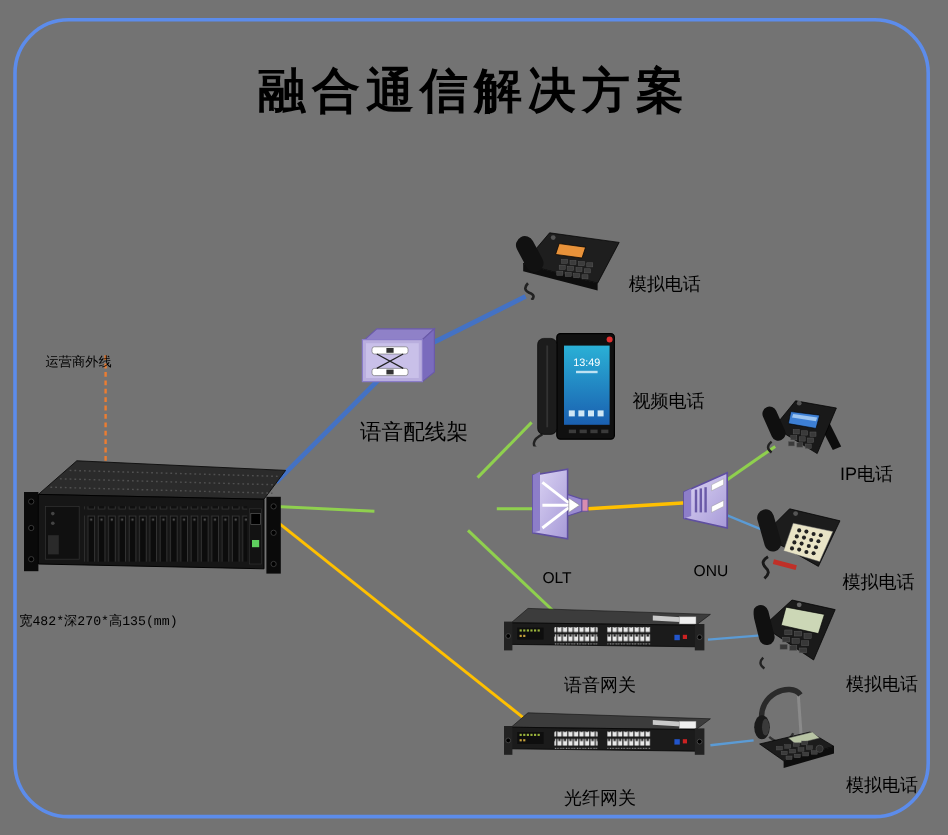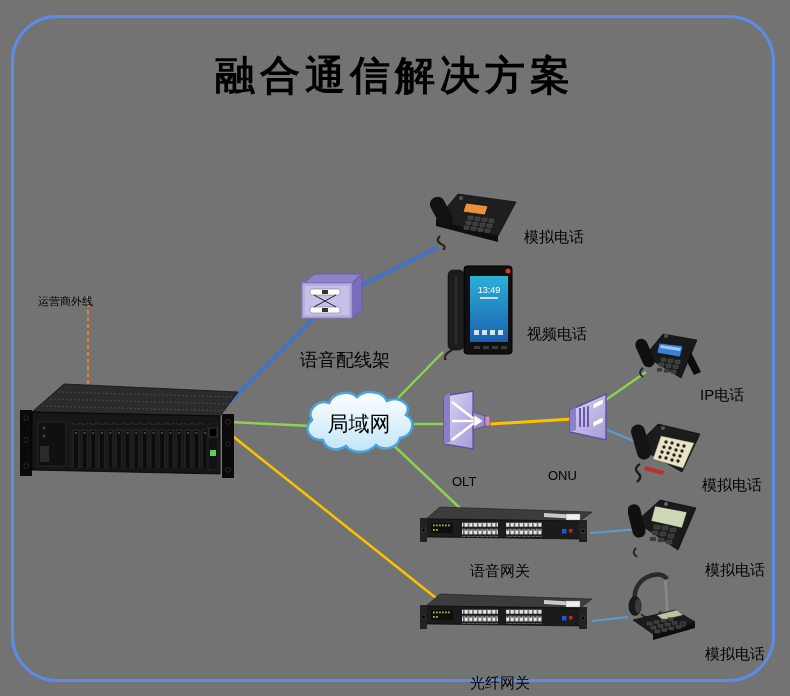--- a/index.html
+++ b/index.html
@@ -84,20 +84,21 @@
       <rect x="198" y="72" width="6" height="6" fill="#5ecf5e"></rect>
       <circle cx="14" cy="40" r="2.2" fill="#000" stroke="#3a3a3a" stroke-width="0.8"></circle>
       <circle cx="14" cy="62" r="2.2" fill="#000" stroke="#3a3a3a" stroke-width="0.8"></circle>
       <circle cx="14" cy="88" r="2.2" fill="#000" stroke="#3a3a3a" stroke-width="0.8"></circle>
       <circle cx="216" cy="44" r="2.2" fill="#000" stroke="#3a3a3a" stroke-width="0.8"></circle>
       <circle cx="216" cy="66" r="2.2" fill="#000" stroke="#3a3a3a" stroke-width="0.8"></circle>
       <circle cx="216" cy="92" r="2.2" fill="#000" stroke="#3a3a3a" stroke-width="0.8"></circle>
     </svg>
   </div>
   <div class="lbl lbl-serif" style="left:38px;top:266px">运营商外线</div>
+  <div class="lbl lbl-serif" style="left:16px;top:482px">宽482*深270*高135(mm)</div>
 
   <div class="dev" style="left:298px;top:270px">
     <svg width="70" height="50" viewBox="0 0 70 50">
       <polygon points="6,13 16,4 64,4 54,13" fill="#8f81c8" stroke="#6a5aa8"></polygon>
       <polygon points="54,13 64,4 64,40 54,48" fill="#7a6bbd" stroke="#6a5aa8"></polygon>
       <rect x="4" y="13" width="50" height="35" fill="#b9aede" stroke="#8a7cc8"></rect>
       <rect x="7" y="16" width="44" height="29" fill="#c9c0e9"></rect>
       <rect x="12" y="19" width="30" height="6" rx="2" fill="#fff" stroke="#666" stroke-width="0.5"></rect>
       <rect x="12" y="37" width="30" height="6" rx="2" fill="#fff" stroke="#666" stroke-width="0.5"></rect>
       <line x1="16" y1="25" x2="38" y2="37" stroke="#222" stroke-width="1"></line>
@@ -127,21 +128,21 @@
           <rect x="43" y="45" width="5" height="3.4"></rect>
           <rect x="50" y="46" width="5" height="3.4"></rect>
           <rect x="57" y="47" width="5" height="3.4"></rect>
       </g>
       <rect x="6" y="14" width="15" height="32" rx="7.5" fill="#111" transform="rotate(-28 13 30)"></rect>
       <circle cx="33" cy="16" r="2" fill="#555"></circle>
     </svg>
   </div>
   <div class="lbl lbl-dev" style="left:524px;top:200px">模拟电话</div>
 
-  <div class="dev" style="left:436px;top:260px">
+  <div class="dev" style="left:436px;top:272px">
     <svg width="82" height="100" viewBox="0 0 82 100">
       <path d="M16,90 c-8,4 -10,10 -2,13" stroke="#222" stroke-width="2" fill="none"></path>
       <rect x="28" y="6" width="48" height="88" rx="3" fill="#101010" stroke="#000"></rect>
       <rect x="12" y="10" width="16" height="80" rx="5" fill="#1c1c1c" stroke="#000" stroke-width="0.5"></rect>
       <line x1="20" y1="16" x2="20" y2="84" stroke="#333" stroke-width="1.5"></line>
       <rect x="34" y="16" width="38" height="66" fill="url(#screenGrad)"></rect>
       <text x="53" y="33" text-anchor="middle" font-size="9" fill="#ffffff" font-family="Liberation Sans, sans-serif">13:49</text>
       <rect x="44" y="37" width="18" height="2" fill="#bfe2f2"></rect>
       <g fill="#cfe6f4">
           <rect x="38" y="70" width="5" height="5"></rect>
@@ -153,26 +154,20 @@
       <g fill="#3a3a3a">
           <rect x="38" y="86" width="6" height="3"></rect>
           <rect x="47" y="86" width="6" height="3"></rect>
           <rect x="56" y="86" width="6" height="3"></rect>
           <rect x="65" y="86" width="6" height="3"></rect>
         </g>
     </svg>
   </div>
   <div class="lbl lbl-dev" style="left:527px;top:297px">视频电话</div>
 
-  <div class="dev" style="left:298px;top:388px">
-    <svg width="122" height="72" viewBox="0 0 122 72">
-      <path d="M25,52 C10,52 5,40 14,32 C8,22 20,11 31,15 C35,5 51,1 59,9 C67,1 85,3 89,13 C101,7 115,17 108,27 C119,33 115,48 102,50 C100,60 86,64 78,57 C70,66 54,66 48,58 C40,64 28,62 25,52 Z" fill="url(#cloudGrad)" stroke-width="2.5" stroke="#4aa3dc"></path>
-      <text x="61" y="43" text-anchor="middle" font-size="21" fill="#000" font-family="Liberation Serif, serif">局域网</text>
-    </svg>
-  </div>
 
   <div class="dev" style="left:440px;top:390px">
     <svg width="55" height="62" viewBox="0 0 55 62">
       <polygon points="4,6 33,1 33,59 4,54" fill="url(#purpGrad)" stroke="#5f4fa0" stroke-width="1.3"></polygon>
       <polygon points="4,6 10,3 10,52 4,54" fill="#8d7ec9"></polygon>
       <polygon points="33,22 45,26 45,36 33,40" fill="#9a8bd0" stroke="#5f4fa0" stroke-width="1"></polygon>
       <rect x="45" y="26" width="5" height="10" fill="#d78cb0" stroke="#5f4fa0" stroke-width="0.7"></rect>
       <g stroke="#ffffff" stroke-width="2.4" fill="none">
         <path d="M12,12 L34,29"></path>
           <path d="M12,31 L34,31"></path>
@@ -189,21 +184,21 @@
       <polygon points="2,18 8,15 8,38 2,40" fill="#8d7ec9"></polygon>
       <g fill="#6a5aa8">
           <rect x="11" y="16" width="2" height="19"></rect>
           <rect x="15" y="15" width="2" height="20"></rect>
           <rect x="19" y="14" width="2" height="21"></rect>
         </g>
       <polygon points="25,12 35,7 35,12 25,17" fill="#ffffff" stroke="#999" stroke-width="0.4"></polygon>
       <polygon points="25,30 35,25 35,30 25,35" fill="#ffffff" stroke="#999" stroke-width="0.4"></polygon>
     </svg>
   </div>
-  <div class="lbl lbl-node" style="left:548px;top:440px">ONU</div>
+  <div class="lbl lbl-node" style="left:578px;top:440px">ONU</div>
 
   <div class="dev" style="left:633px;top:320px">
     <svg width="72" height="70" viewBox="0 0 72 70">
       <path d="M10,48 q-6,5 0,9" stroke="#222" stroke-width="2" fill="none"></path>
       <polygon points="56,28 68,52 61,55 50,34" fill="#0d0d0d"></polygon>
       <polygon points="12,36 30,14 64,20 48,58" fill="#191919" stroke="#000" stroke-width="0.6"></polygon>
       <polygon points="26,23 50,26 47,37 24,33" fill="#3d7fd4" stroke="#000" stroke-width="0.5"></polygon>
       <polygon points="28,25 48,28 47,31 27,28" fill="#9cc4f0"></polygon>
       <g fill="#3a3a3a" stroke="#5a5a5a" stroke-width="0.4">
         <rect x="28" y="38" width="5" height="3.6"></rect>
@@ -327,21 +322,21 @@
       <g fill="#c8a23c">
           <rect x="15" y="24" width="1.8" height="1.8"></rect>
           <rect x="18" y="24" width="1.8" height="1.8"></rect>
         </g>
       <rect x="44" y="17.5" width="36" height="14.5" fill="url(#portPat)"></rect>
       <rect x="88" y="17.5" width="36" height="14.5" fill="url(#portPat)"></rect>
       <rect x="144" y="24" width="4.5" height="4.5" fill="#2255cc"></rect>
       <rect x="151" y="24" width="3.5" height="3.5" fill="#cc2222"></rect>
     </svg>
   </div>
-  <div class="lbl lbl-dev" style="left:470px;top:646px">光纤网关</div>
+  <div class="lbl lbl-dev" style="left:470px;top:628px">光纤网关</div>
 
   <div class="dev" style="left:615px;top:566px">
     <svg width="88" height="76" viewBox="0 0 88 76">
       <line x1="50" y1="10" x2="53" y2="52" stroke="#8a8a8a" stroke-width="2.5"></line>
       <path d="M20,36 C16,12 44,2 52,13" stroke="#2a2a2a" stroke-width="4.5" fill="none"></path>
       <ellipse cx="20" cy="40" rx="6.5" ry="10" fill="#1a1a1a"></ellipse>
       <ellipse cx="23" cy="40" rx="3" ry="7" fill="#3a3a3a"></ellipse>
       <path d="M26,48 c8,7 16,5 20,-3" stroke="#333" stroke-width="2" fill="none"></path>
       <polygon points="18,54 60,44 80,56 38,68" fill="#1c1c1c" stroke="#000" stroke-width="0.6"></polygon>
       <polygon points="38,68 80,56 80,62 38,74" fill="#0d0d0d"></polygon>

